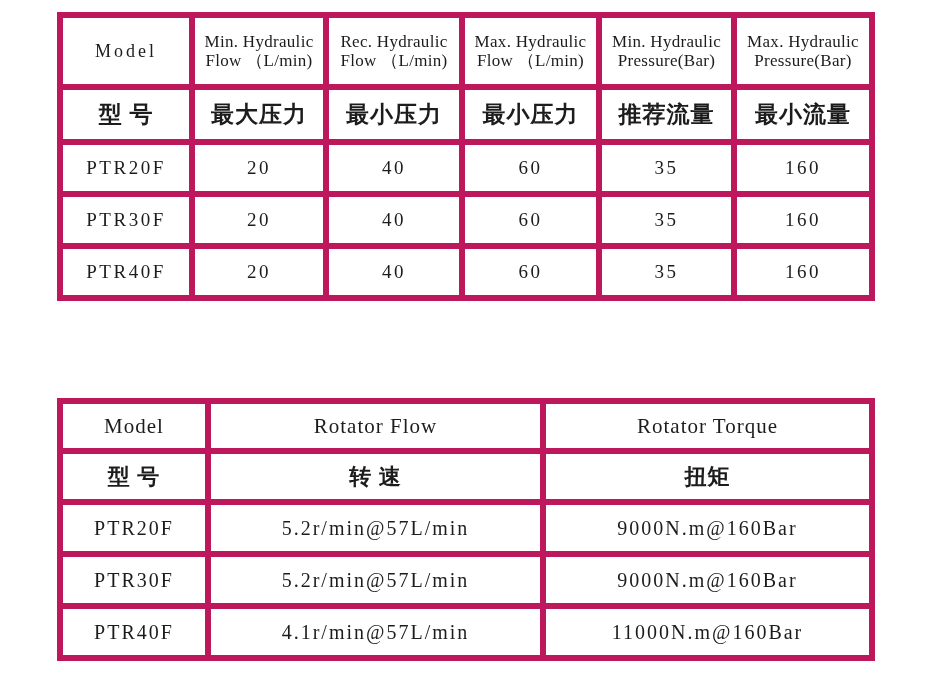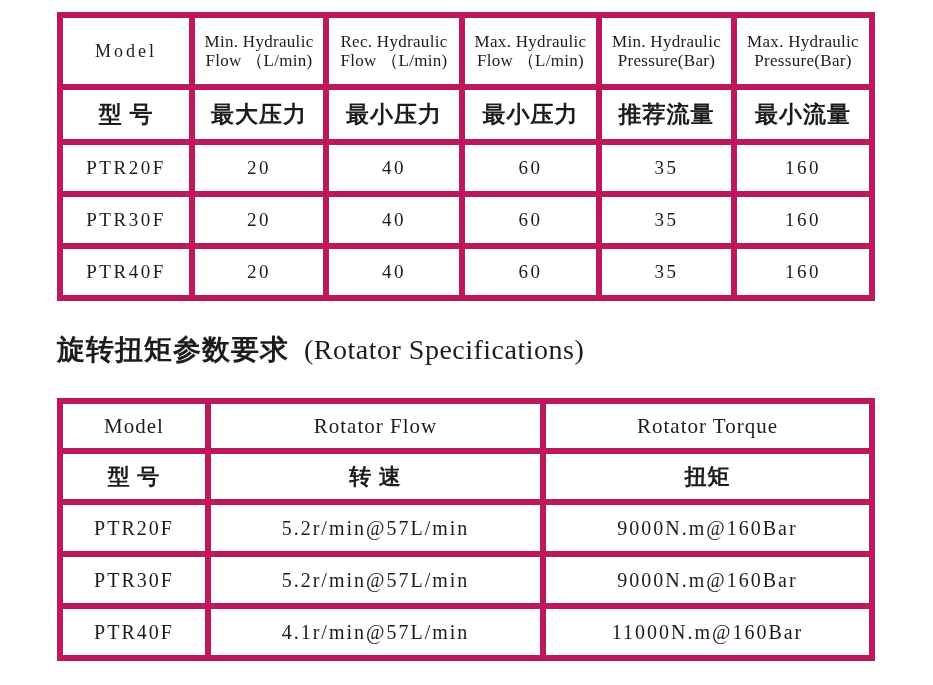--- a/index.html
+++ b/index.html
@@ -135,24 +135,20 @@
       <td>PTR40F</td>
       <td>20</td>
       <td>40</td>
       <td>60</td>
       <td>35</td>
       <td>160</td>
     </tr>
   </tbody>
     </table>
 
-  <div class="section-title">
-    <span class="zh">旋转扭矩参数要求</span>
-    <span class="en">(Rotator Specifications)</span>
-  </div>
 
   <table id="rotator-table">
     <colgroup>
       <col style="width:148px">
         <col style="width:335px">
         <col style="width:329px">
     </colgroup>
     <tbody>
         <tr class="en-header">
       <td>Model</td>

